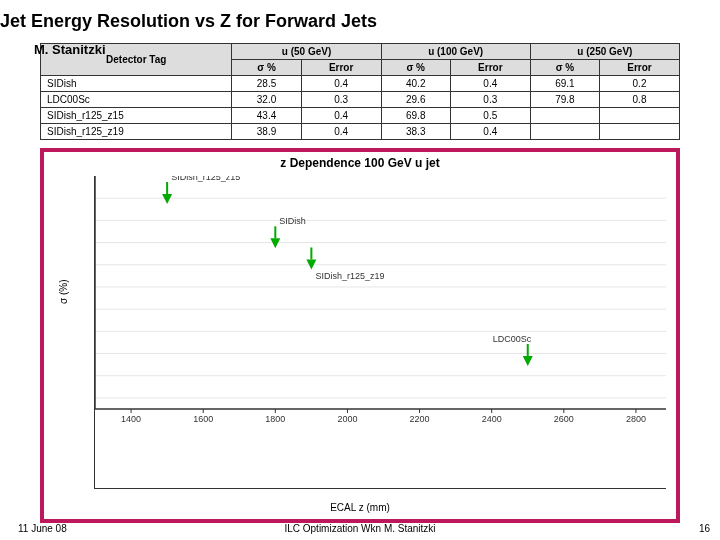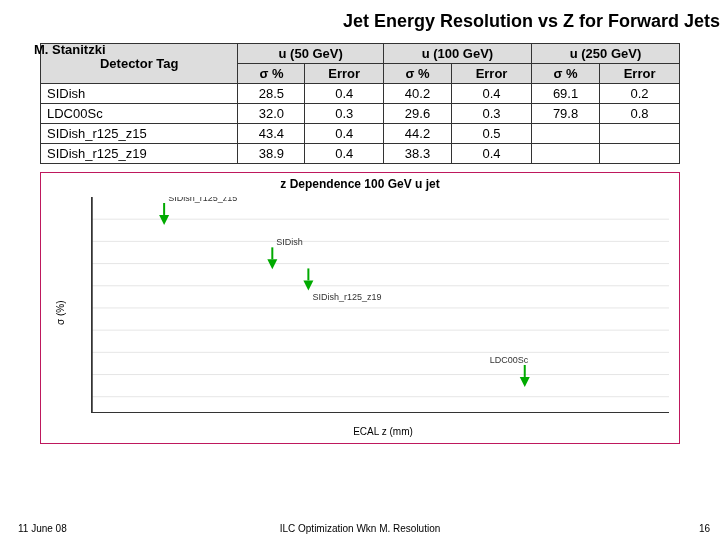--- a/index.html
+++ b/index.html
@@ -7,21 +7,21 @@
       width: 720px;
       height: 540px;
       background: #fff;
       font-family: Arial, Helvetica, sans-serif;
       font-size: 12px;
       overflow: hidden;
       position: relative;
     }
 
     #page-title {
-      text-align: right;
+      text-align: left;
       font-size: 18px;
       font-weight: bold;
       margin-top: 10px;
       line-height: 1.3;
     }
 
     #author {
       position: absolute;
       top: 42px;
       left: 18px;
@@ -31,43 +31,43 @@
     }
 
     #table-container {
       margin: 10px auto 0 auto;
       width: 640px;
     }
 
     table.data-table {
       border-collapse: collapse;
       width: 100%;
-      font-size: 13px;
+      font-size: 10px;
     }
 
     table.data-table th, table.data-table td {
       border: 1px solid #333;
       padding: 2px 6px;
       text-align: center;
     }
 
     table.data-table th {
       background: #ddd;
       font-weight: bold;
     }
 
     table.data-table td.left {
       text-align: left;
     }
 
     #chart-container {
       margin: 8px auto 0 auto;
       width: 640px;
-      height: 272px;
-      border: 1px solid #be185d;
+      height: 375px;
+      border: 4px solid #be185d;
       position: relative;
       background: #fff;
     }
 
     #chart-title {
       text-align: center;
       font-weight: bold;
       font-size: 12px;
       padding-top: 4px;
     }
@@ -149,21 +149,21 @@
           <td>0.3</td>
           <td>29.6</td>
           <td>0.3</td>
           <td>79.8</td>
           <td>0.8</td>
         </tr>
         <tr>
           <td class="left">SIDish_r125_z15</td>
           <td>43.4</td>
           <td>0.4</td>
-          <td>44.2</td>
+          <td>69.8</td>
           <td>0.5</td>
           <td></td>
           <td></td>
         </tr>
         <tr>
           <td class="left">SIDish_r125_z19</td>
           <td>38.9</td>
           <td>0.4</td>
           <td>38.3</td>
           <td>0.4</td>
@@ -235,18 +235,18 @@
         <polygon points="216.375,93.43333333333337 211.375,83.43333333333337 221.375,83.43333333333337" fill="#00aa00"></polygon>
         <line x1="216.375" y1="83.43333333333337" x2="216.375" y2="71.43333333333337" stroke="#00aa00" stroke-width="2"></line>
         <text font-size="9" fill="#333" x="220.375" y="103.43333333333337">SIDish_r125_z19</text>
         <polygon points="432.75,189.96190476190475 427.75,179.96190476190475 437.75,179.96190476190475" fill="#00aa00"></polygon>
         <line x1="432.75" y1="179.96190476190475" x2="432.75" y2="167.96190476190475" stroke="#00aa00" stroke-width="2"></line>
         <text font-size="9" fill="#333" x="397.75" y="165.96190476190475">LDC00Sc</text>
         <line x1="0" y1="233" x2="577" y2="233" stroke="#333" stroke-width="1.5"></line>
         <line x1="0" y1="0" x2="0" y2="233" stroke="#333" stroke-width="1.5"></line>
       </svg>
   </div>
-  <div style="position:absolute; bottom:6px; left:50%; transform:translateX(-50%); font-size:10px;margin-left:23px;">ECAL z (mm)</div>
+  <div style="position:absolute; bottom:6px; left:50%; transform:translateX(-50%); font-size:10px;">ECAL z (mm)</div>
 </div>
 
 <div id="footer-left">11 June 08</div>
-<div id="footer-center">ILC Optimization Wkn   M. Resolution</div>
+<div id="footer-center">ILC Optimization Wkn   M. Stanitzki</div>
 <div id="footer-right">16</div>
 
 </body></html>

